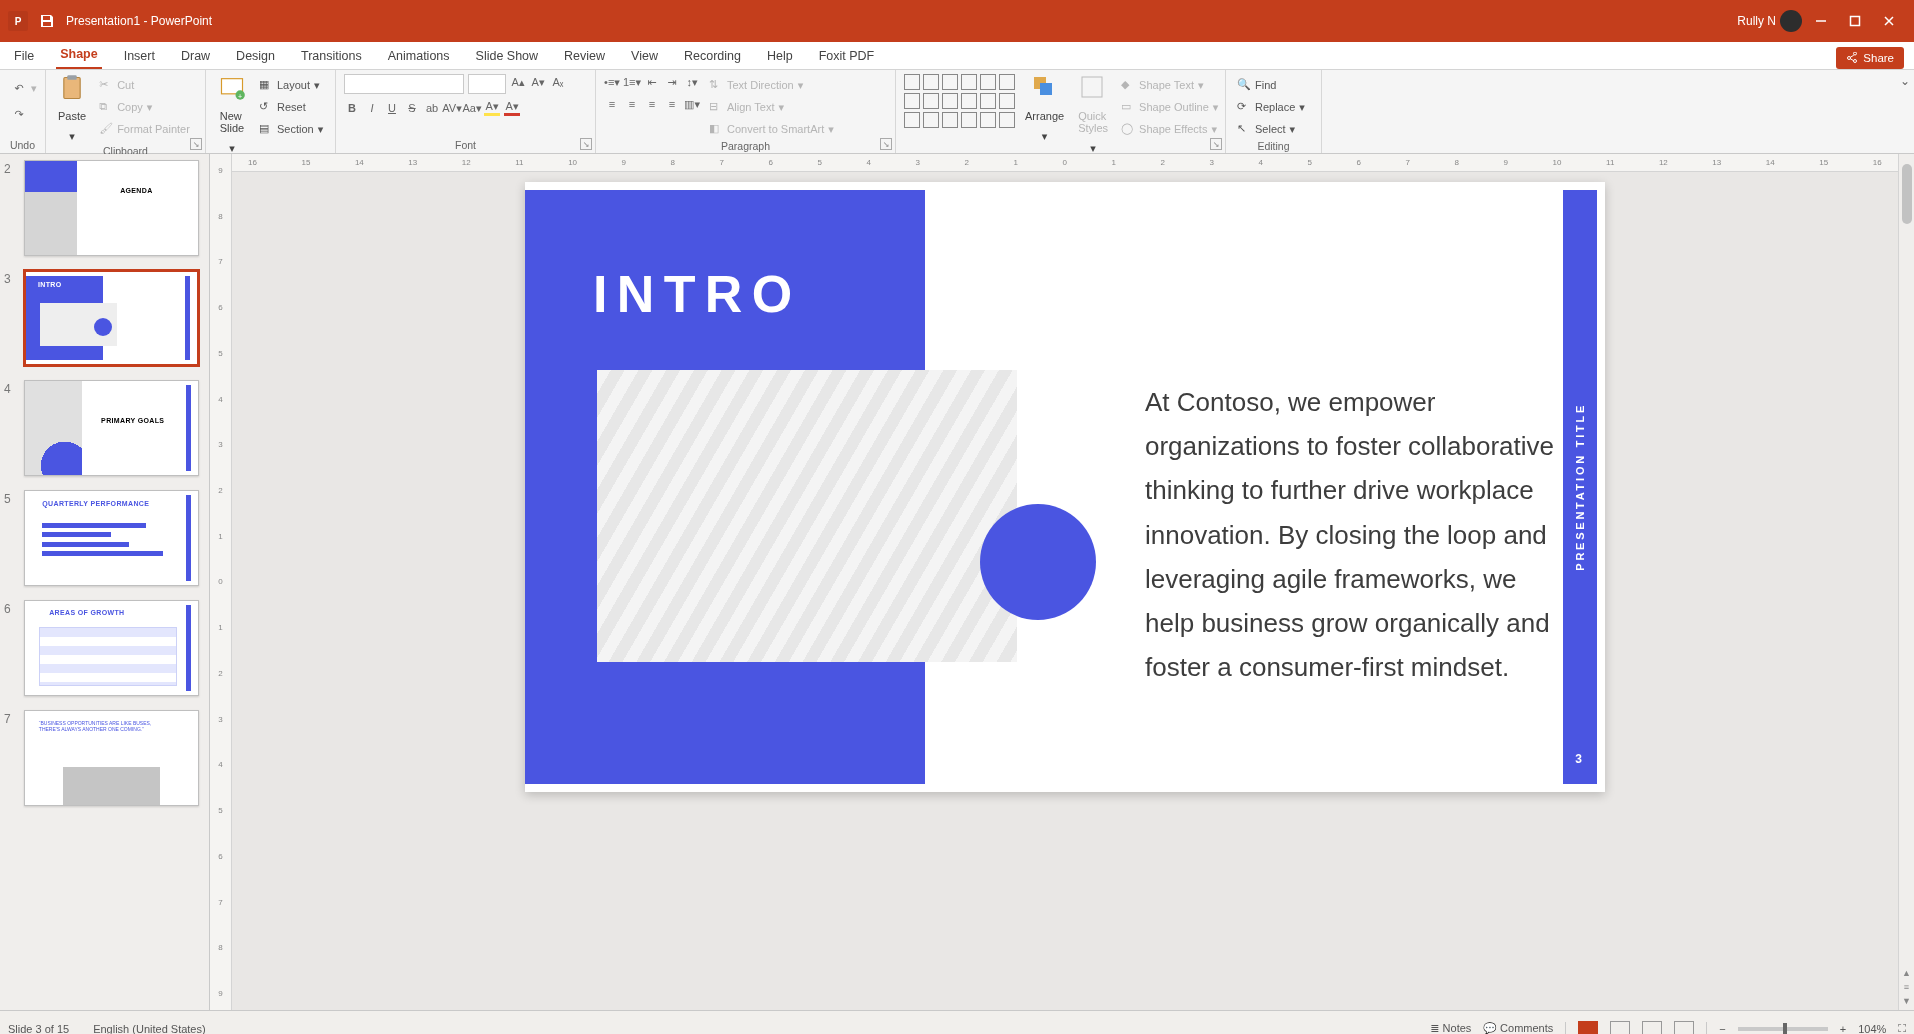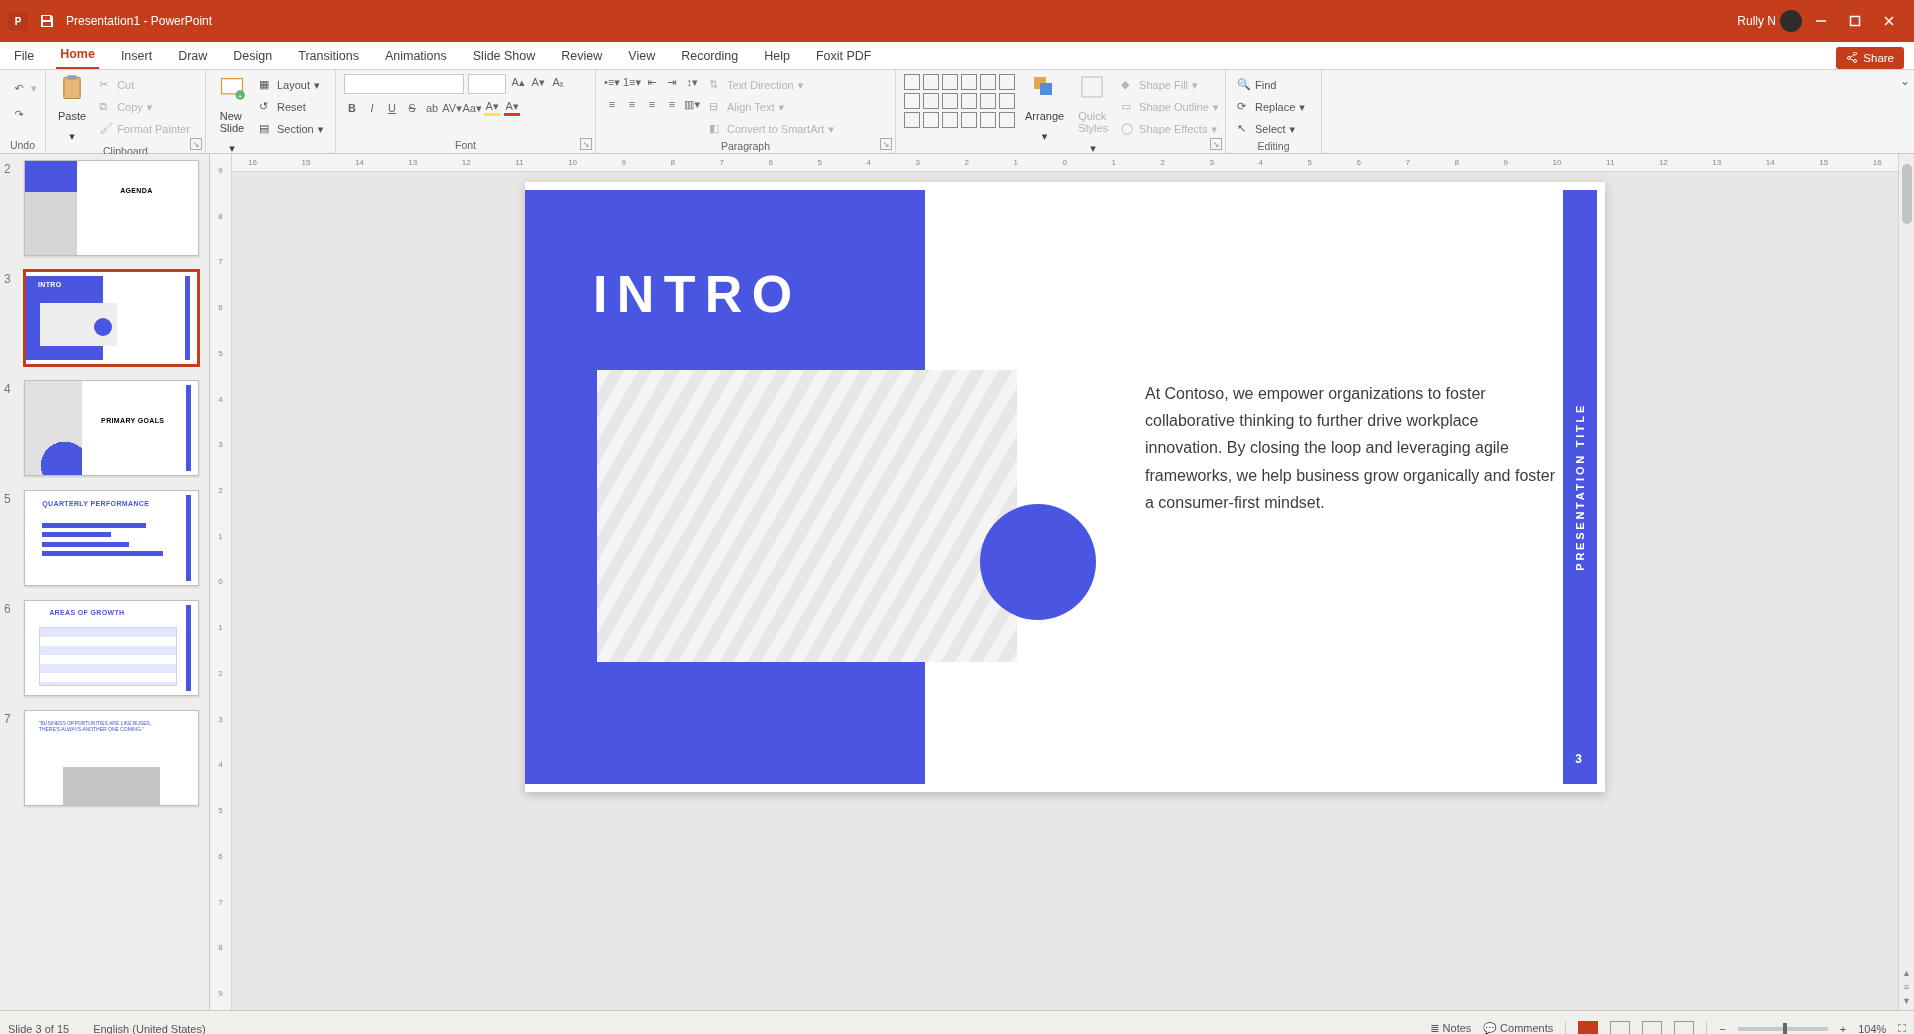--- a/index.html
+++ b/index.html
@@ -97,21 +97,21 @@
     }
     .slide .blue-block { position:absolute; left:0; top:8px; bottom:8px; width:400px; background:#4a55e1; }
     .slide .right-strip { position:absolute; right:8px; top:8px; bottom:8px; width:34px; background:#4a55e1;
       display:flex; align-items:center; justify-content:center; }
     .slide .right-strip span { writing-mode: vertical-rl; transform: rotate(180deg); color:#fff; letter-spacing:.25em; font-size:11px; font-weight:700; }
     .slide .right-strip .pg { writing-mode: horizontal-tb; transform:none; position:absolute; bottom:18px; color:#fff; font-size:12px; }
     .slide .intro-title {
       position:absolute; left:68px; top:82px; color:#fff; font-size:52px; font-weight:900; letter-spacing:.18em;
     }
     .slide .body-text {
-      position:absolute; left:620px; top:198px; width:410px; color:#3d3d3d; font-size:16px; line-height:1.7;
+      position:absolute; left:620px; top:198px; width:410px; color:#3d3d3d; font-size:26px; line-height:1.7;
     }
     .slide .img-ph {
       position:absolute; left:72px; top:188px; width:420px; height:292px; background:#eee;
       background-image: repeating-linear-gradient(120deg, #f4f4f4 0px, #f4f4f4 12px, #e7e7e7 12px, #e7e7e7 24px);
     }
     .slide .circle { position:absolute; left:455px; top:322px; width:116px; height:116px; border-radius:50%; background:#4a55e1; }
     .vscroll { width:16px; background:#f0eeec; border-left:1px solid #d4d4d4; position:relative; }
     .vscroll .vthumb { position:absolute; top:10px; left:3px; width:10px; height:60px; background:#c2c2c2; border-radius:5px; }
 
     
@@ -160,21 +160,21 @@
     <div class="win-btn">
       <svg width="12" height="12">
           <path d="M2 2l8 8M10 2l-8 8" stroke="#fff" stroke-width="1.5"></path>
         </svg>
     </div>
   </div>
 </div>
 
 <div class="tab-row">
   <span class="tab">File</span>
-  <span class="tab active">Home</span>
+  <span class="tab active">Shape</span>
   <span class="tab">Insert</span>
   <span class="tab">Draw</span>
   <span class="tab">Design</span>
   <span class="tab">Transitions</span>
   <span class="tab">Animations</span>
   <span class="tab">Slide Show</span>
   <span class="tab">Review</span>
   <span class="tab">View</span>
   <span class="tab">Recording</span>
   <span class="tab">Help</span>
@@ -354,21 +354,21 @@
       <div class="big-btn dis">
         <span class="big-ic">
             <svg width="26" height="26">
               <rect x="3" y="3" width="20" height="20" fill="none" stroke="#bbb"></rect>
             </svg>
           </span>
         <span style="white-space:pre-line;color:#b5b5b5;">Quick
 Styles</span>▾
       </div>
       <div style="display:flex;flex-direction:column;gap:4px;padding-top:2px;">
-        <span class="rib-btn dis"><span class="rib-icon">◆</span><span>Shape Fill</span> ▾</span>
+        <span class="rib-btn dis"><span class="rib-icon">◆</span><span>Shape Text</span> ▾</span>
         <span class="rib-btn dis"><span class="rib-icon">▭</span><span>Shape Outline</span> ▾</span>
         <span class="rib-btn dis"><span class="rib-icon">◯</span><span>Shape Effects</span> ▾</span>
       </div>
     </div>
     <div class="g-title">Painter</div>
     <div class="dlg-launcher">↘</div>
   </div>
 
   <div class="rib-group" style="width:96px;">
     <div class="g-body" style="flex-direction:column;gap:4px;padding-top:2px;">

